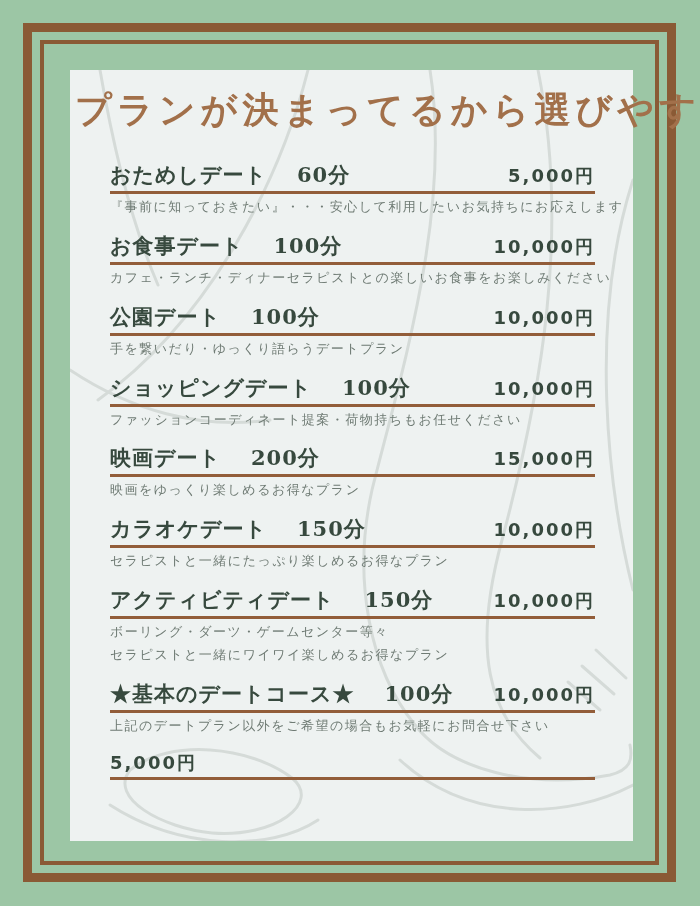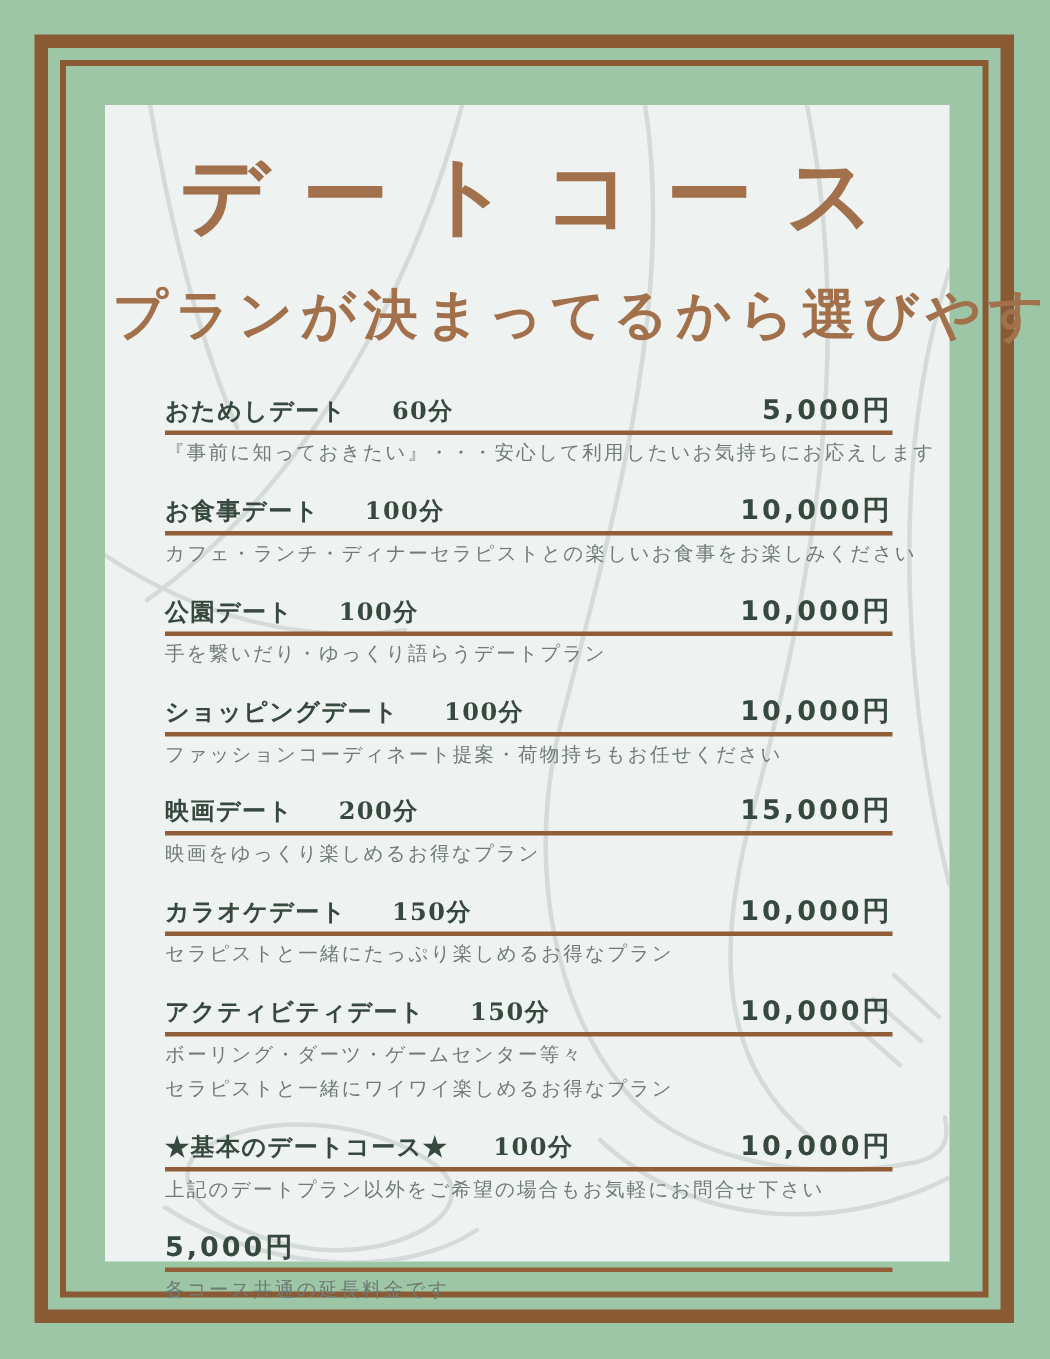--- a/index.html
+++ b/index.html
@@ -48,21 +48,21 @@
   }
   .menu-item{margin-bottom:15px;}
   .item-header{
     display:flex;justify-content:space-between;align-items:baseline;
     border-bottom:3px solid #925d39;
     padding-bottom:2px;
   }
   .item-left{display:flex;align-items:baseline;}
   .item-name,.item-duration{
     font-family:"DejaVu Serif","Liberation Serif",serif;
-    font-weight:bold;font-size:16px;color:#37493e;
+    font-weight:bold;font-size:21px;color:#37493e;
     letter-spacing:1px;white-space:nowrap;
   }
   .item-duration{margin-left:30px;}
   .item-price{
     font-size:18px;font-weight:bold;color:#37493e;
     letter-spacing:2px;white-space:nowrap;text-align:center;
   }
   .item-desc{
     font-size:13px;color:#6f7b74;margin-top:4px;
     letter-spacing:1.5px;line-height:1.45;white-space:nowrap;
@@ -86,21 +86,20 @@
     <path d="M 345 655 C 380 700, 460 720, 540 705 C 560 700, 563 690, 560 675"></path>
     <path d="M 330 690 C 400 755, 500 748, 563 715"></path>
     <path d="M 60 700 C 100 668, 180 676, 222 708 C 252 733, 205 768, 142 763 C 92 758, 38 728, 60 700"></path>
     <path d="M 40 735 C 110 780, 200 782, 248 750"></path>
     <path d="M 498 612 L 530 640"></path>
     <path d="M 512 596 L 544 624"></path>
     <path d="M 526 580 L 556 608"></path>
   </svg>
 
   <div class="card-content">
-    <div class="main-title">デートコース</div>
     <div class="subtitle">プランが決まってるから選びやすい</div>
 
     <div class="menu-list">
 
       <div class="menu-item">
         <div class="item-header">
           <span class="item-left">
             <span class="item-name">おためしデート</span>
             <span class="item-duration">60分</span>
           </span>
@@ -184,18 +183,17 @@
           </span>
           <span class="item-price">10,000円</span>
         </div>
         <div class="item-desc">上記のデートプラン以外をご希望の場合もお気軽にお問合せ下さい</div>
       </div>
 
       <div class="menu-item">
         <div class="item-header">
           <span class="item-price">5,000円</span>
         </div>
-        <div class="item-desc">各コース共通の延長料金です</div>
       </div>
 
     </div>
   </div>
 </div>
 
 </body></html>

